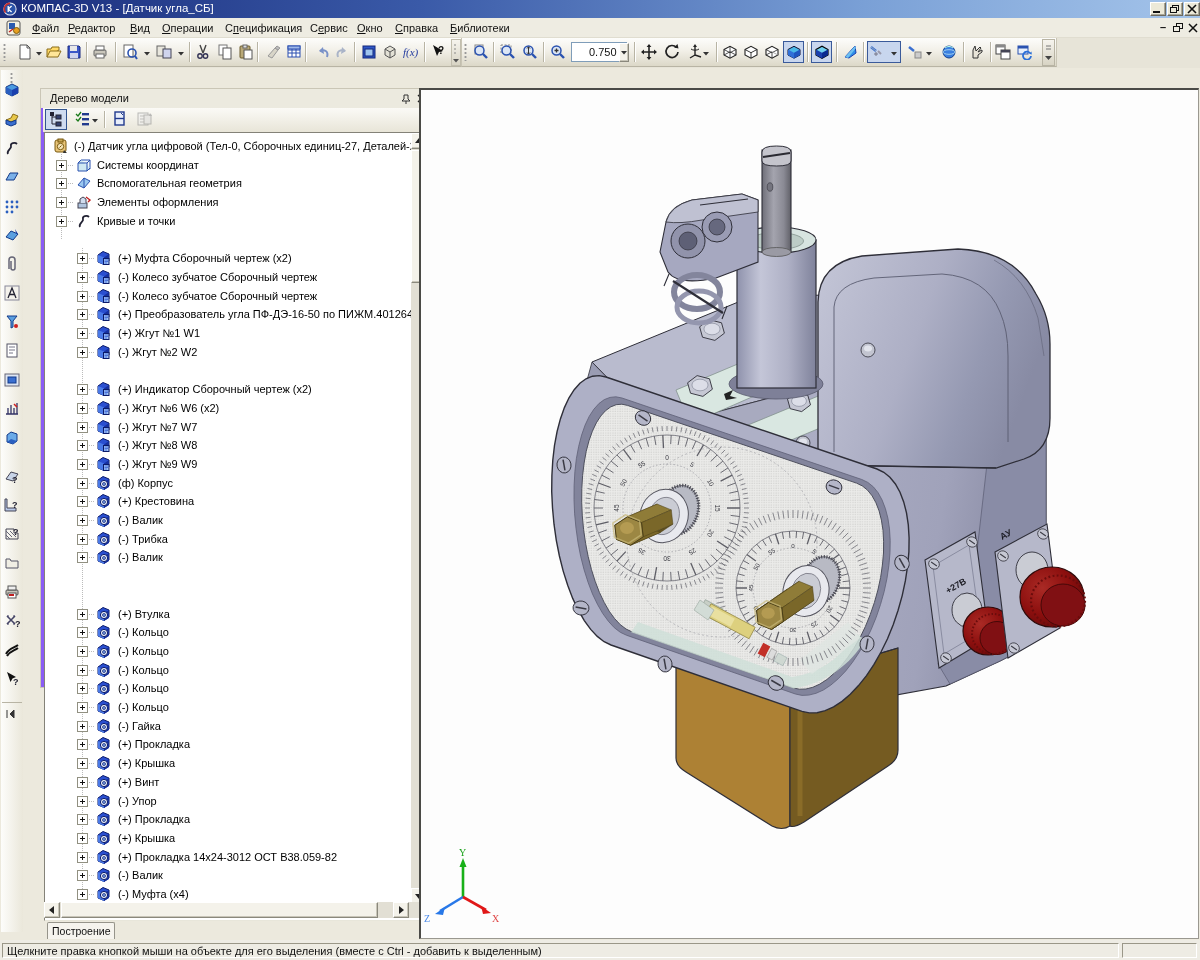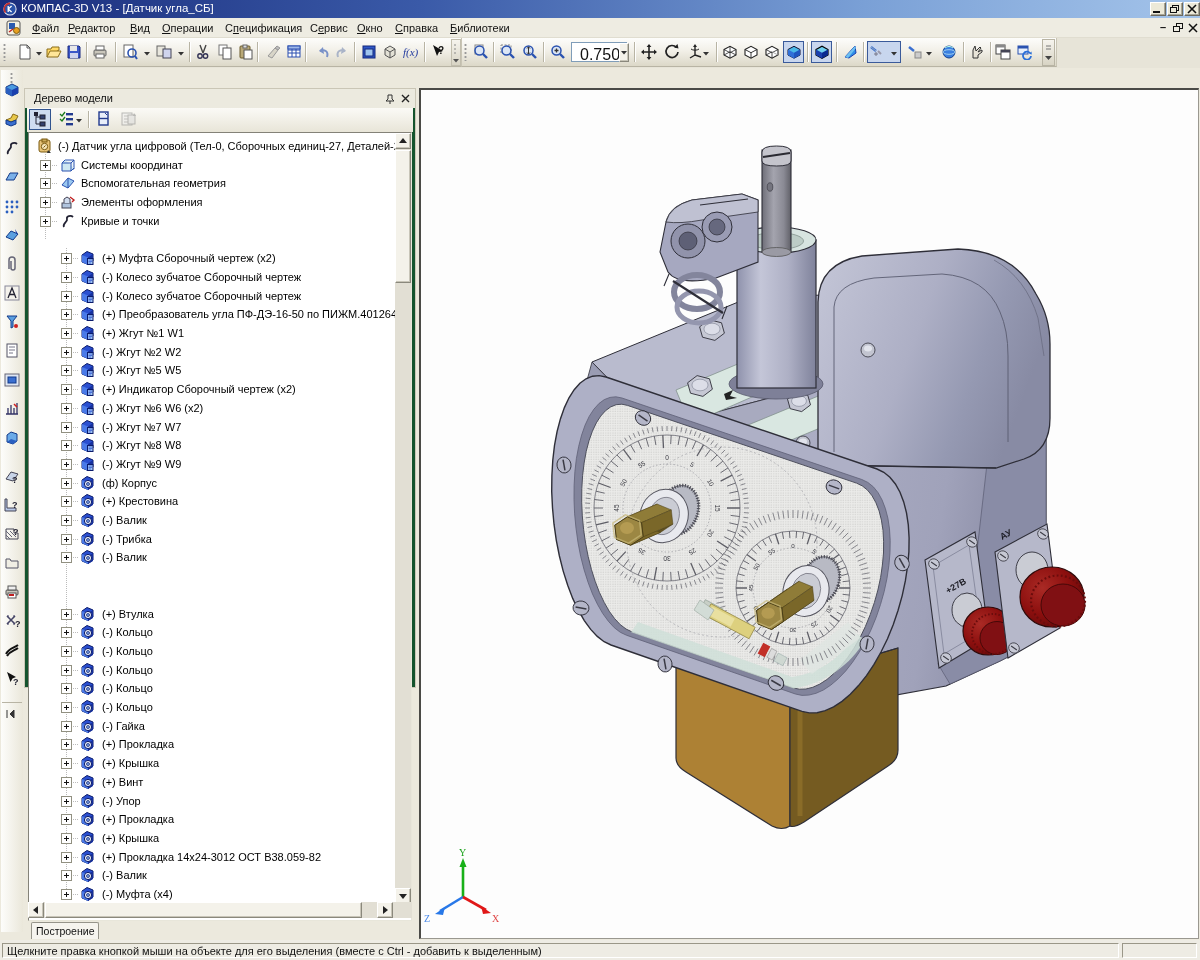--- a/index.html
+++ b/index.html
@@ -6,25 +6,25 @@
 #root{position:relative;width:1200px;height:960px}
 .titlebar{left:0;top:0;width:1200px;height:18px;background:linear-gradient(to right,#1a2d7c,#3a5aa8 35%,#7aa0d6 72%,#a4c4ea);color:#fff;font-weight:normal;font-size:11.5px}
 .tbtn{position:absolute;top:2px;width:16px;height:14px;background:#ece9d8;border:1px solid;border-color:#fff #6d6a5e #6d6a5e #fff;box-shadow:inset -1px -1px 0 #a8a597;color:#111;font-size:9px;text-align:center;line-height:12px}
 .menubar{left:0;top:18px;width:1200px;height:20px;background:#eeece2;border-bottom:1px solid #e0ddd0;font-size:11px;color:#111}
 .menubar span{position:absolute;top:4px}
 .toolbar{left:0;top:38px;width:1200px;height:30px;background:#e7e4d8}
 .tseg{position:absolute;top:0;height:29px;background:linear-gradient(to bottom,#fdfdfb,#f2f0e8 45%,#dcd8c8);border-right:1px solid #c9c5b5;border-bottom:1px solid #b8b4a4}
 .ti{position:absolute;top:6px;width:16px;height:16px}
 .sep{position:absolute;top:4px;width:1px;height:20px;background:#b8b4a4;box-shadow:1px 0 0 #fff}
 .grip{position:absolute;top:5px;width:3px;height:18px;background-image:radial-gradient(circle at 1.5px 2px,#999 1px,transparent 1.2px);background-size:3px 4px}
-.combo{position:absolute;left:571px;top:4px;width:56px;height:20px;background:#fff;border:1px solid #7f9db9;font-size:16px;color:#111;padding:3px 0 0 8px}
+.combo{position:absolute;left:571px;top:4px;width:56px;height:20px;background:#fff;border:1px solid #7f9db9;font-size:11px;color:#111;padding:3px 0 0 17px}
 .combobtn{position:absolute;left:619px;top:5px;width:7px;height:18px}
 .leftbar{left:0;top:68px;width:24px;height:868px;background:#ece9dd}
 .lt{position:absolute;left:4px;width:16px;height:16px}
-.panel{left:24px;top:88px;width:392px;height:600px;background:#14532d;border:1px solid #cac6b6}
+.panel{left:40px;top:88px;width:392px;height:600px;background:#8b5cf6;border:1px solid #cac6b6}
 .phead{position:absolute;left:0;top:0;width:100%;height:19px;font-size:11px;color:#111;padding:3px 0 0 9px;background:#eceadf}
 .ptool{position:absolute;left:2px;top:19px;width:386px;height:24px;background:linear-gradient(to bottom,#fbfaf6,#e8e5d8)}
 .tree{position:absolute;left:3px;top:43px;width:384px;height:789px;background:#fff;border:1px solid #848278;border-right-color:#e8e6da;border-bottom-color:#e8e6da;overflow:hidden}
 .trow{position:absolute;left:0;height:18px;font-size:11px;color:#000;white-space:nowrap}
 .trow .txt{position:absolute;top:2px}
 .ebox{position:absolute;width:11px;height:11px;background:#fff;border:1px solid #919081;top:3px}
 .ebox:before{content:"";position:absolute;left:2px;top:4px;width:5px;height:1px;background:#111}
 .ebox.plus:after{content:"";position:absolute;left:4px;top:2px;width:1px;height:5px;background:#111}
 .ticon{position:absolute;width:16px;height:16px;top:0px}
 .vline{position:absolute;width:1px;background-image:linear-gradient(#bbb 1px,transparent 1px);background-size:1px 2px}
@@ -553,32 +553,20 @@
           <div class="ebox plus" style="left:32px"></div>
           <div class="hdot" style="left:44px;top:8px;width:6px"></div>
           <svg class="ticon" style="left:51px" width="16" height="16" viewBox="0 0 16 16">
             <path d="M2 5l5-3.5L13 4v7l-5 3.5L2 12z" fill="#2a4fd0" stroke="#0a1a6a"></path>
             <path d="M2 5l6 2.5V15L2 12z" fill="#4a7ae8"></path>
             <path d="M13 4L8 7.5V15l5-3z" fill="#16309e"></path>
             <rect x="7.5" y="8.5" width="5.5" height="6" fill="#9fc4f4" stroke="#0a1a6a"></rect>
             <path d="M8.5 10h3.5M8.5 11.5h3.5M8.5 13h2.5" stroke="#2a4fd0" stroke-width="0.7"></path>
           </svg>
           <span class="txt" style="left:73px">(-) Жгут №2 W2</span>
-        </div>
-        <div class="trow" style="top:229.39999999999998px;width:100%">
-          <div class="ebox plus" style="left:32px"></div>
-          <div class="hdot" style="left:44px;top:8px;width:6px"></div>
-          <svg class="ticon" style="left:51px" width="16" height="16" viewBox="0 0 16 16">
-            <path d="M2 5l5-3.5L13 4v7l-5 3.5L2 12z" fill="#2a4fd0" stroke="#0a1a6a"></path>
-            <path d="M2 5l6 2.5V15L2 12z" fill="#4a7ae8"></path>
-            <path d="M13 4L8 7.5V15l5-3z" fill="#16309e"></path>
-            <rect x="7.5" y="8.5" width="5.5" height="6" fill="#9fc4f4" stroke="#0a1a6a"></rect>
-            <path d="M8.5 10h3.5M8.5 11.5h3.5M8.5 13h2.5" stroke="#2a4fd0" stroke-width="0.7"></path>
-          </svg>
-          <span class="txt" style="left:73px">(-) Жгут №5 W5</span>
         </div>
         <div class="trow" style="top:248.1px;width:100%">
           <div class="ebox plus" style="left:32px"></div>
           <div class="hdot" style="left:44px;top:8px;width:6px"></div>
           <svg class="ticon" style="left:51px" width="16" height="16" viewBox="0 0 16 16">
             <path d="M2 5l5-3.5L13 4v7l-5 3.5L2 12z" fill="#2a4fd0" stroke="#0a1a6a"></path>
             <path d="M2 5l6 2.5V15L2 12z" fill="#4a7ae8"></path>
             <path d="M13 4L8 7.5V15l5-3z" fill="#16309e"></path>
             <rect x="7.5" y="8.5" width="5.5" height="6" fill="#9fc4f4" stroke="#0a1a6a"></rect>
             <path d="M8.5 10h3.5M8.5 11.5h3.5M8.5 13h2.5" stroke="#2a4fd0" stroke-width="0.7"></path>

